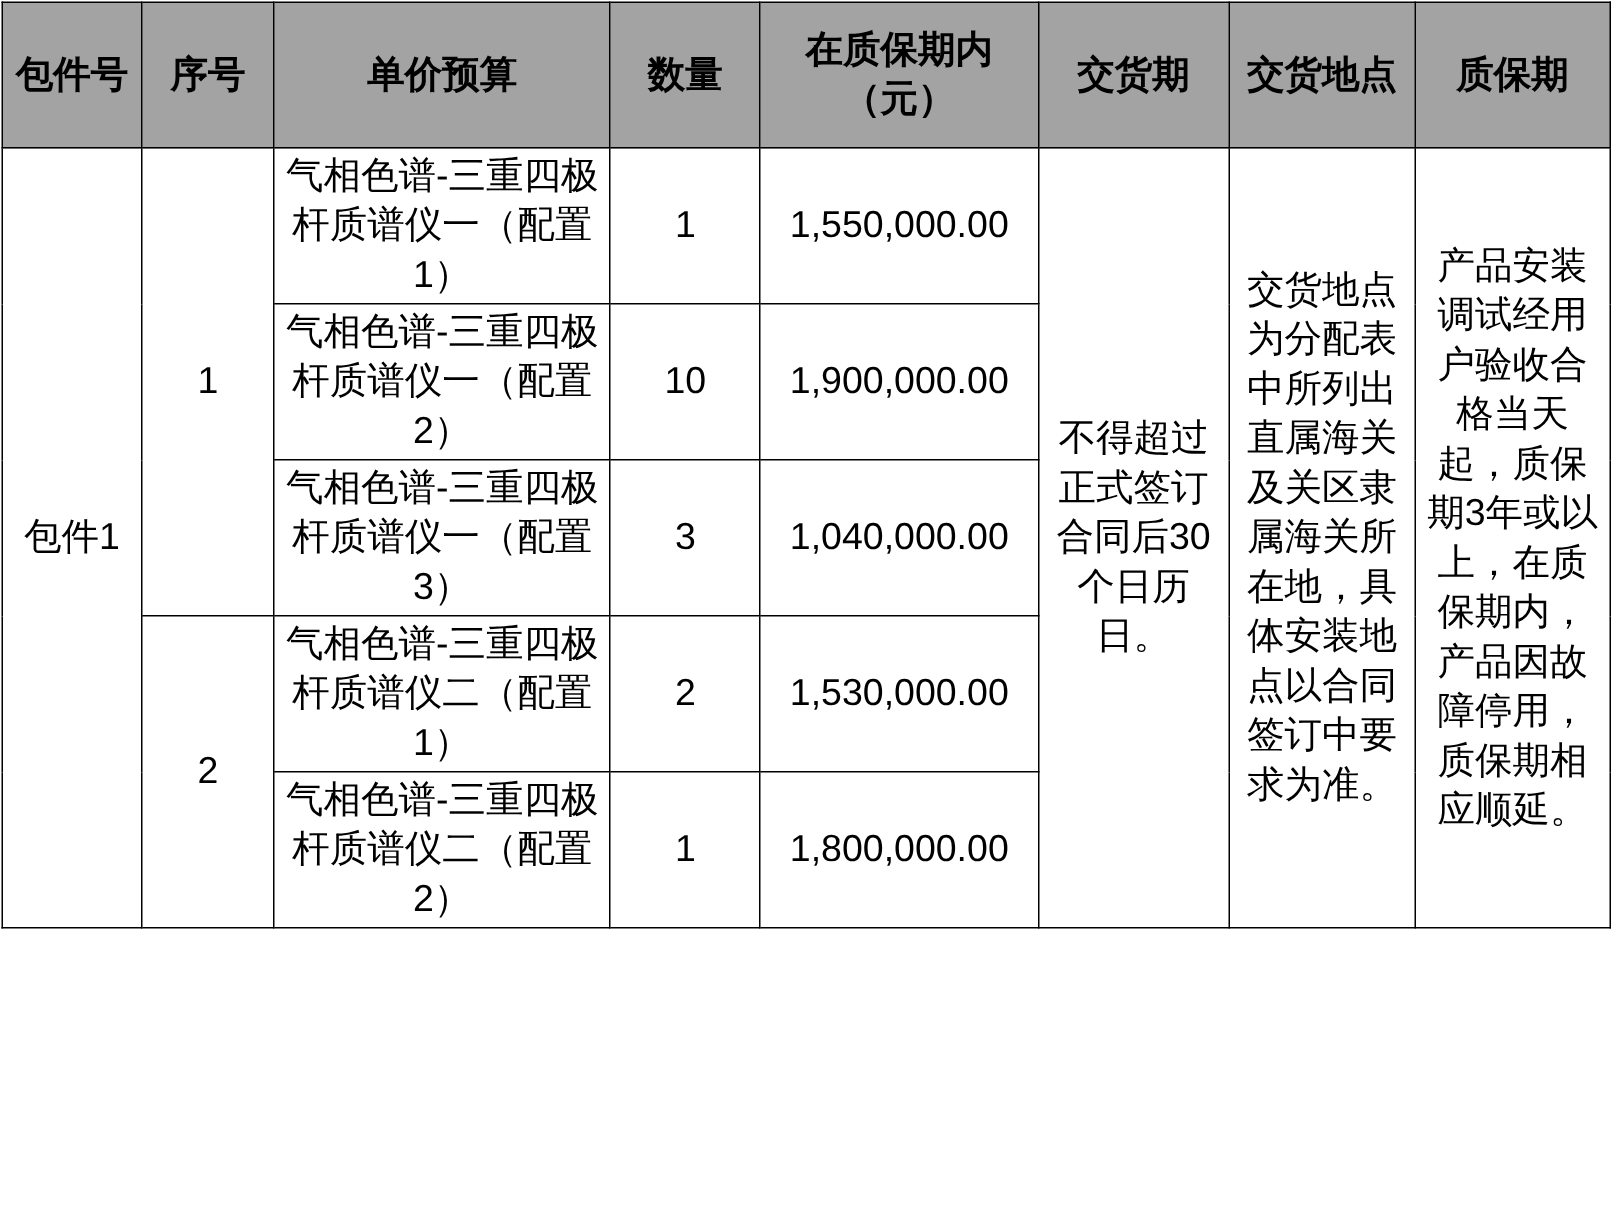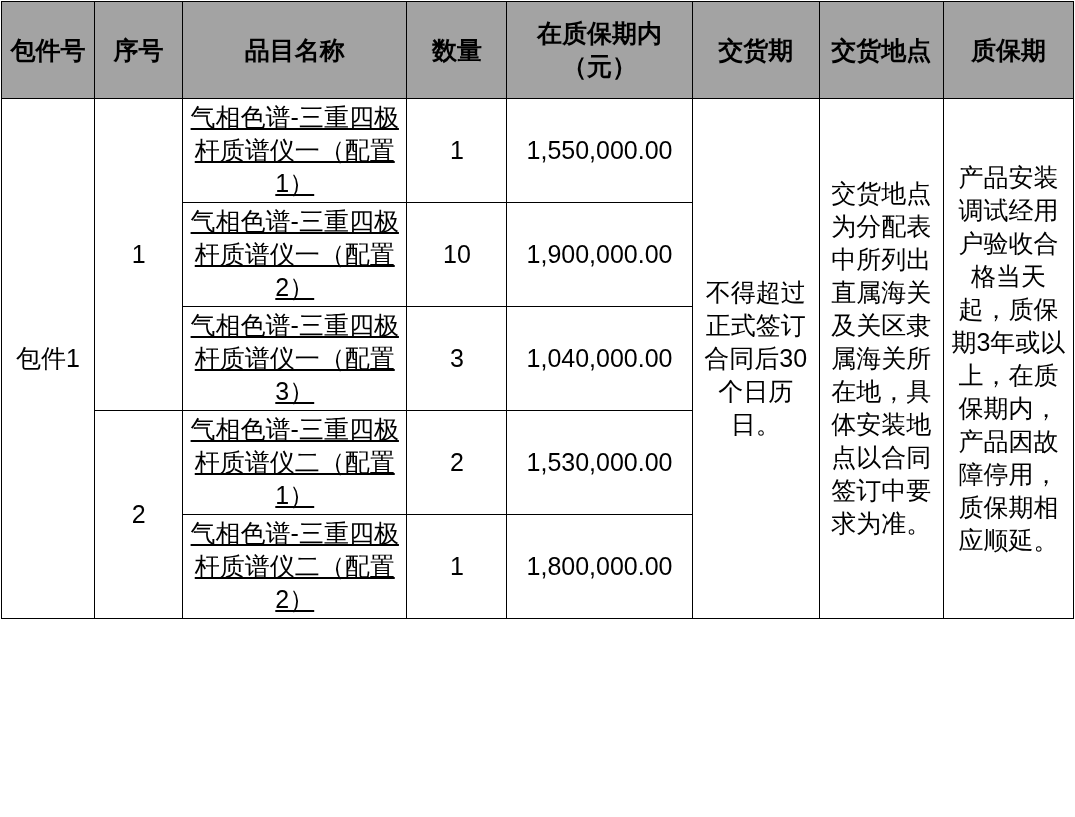--- a/index.html
+++ b/index.html
@@ -46,21 +46,20 @@
     font-size: 25px;
   }
   td.seq-cell {
     font-size: 25px;
   }
   td.item-name {
     text-align: center;
     font-size: 25px;
     line-height: 1.34;
     padding: 6px 6px;
-    text-decoration: underline;
   }
   td.qty-cell {
     font-size: 25px;
   }
   td.price-cell {
     font-size: 25px;
   }
   td.delivery-cell,
   td.place-cell,
   td.warranty-cell {
@@ -90,21 +89,21 @@
         <col class="c-qty">
       <col class="c-price">
         <col class="c-deliv">
         <col class="c-place">
         <col class="c-warr">
     </colgroup>
     <thead>
       <tr>
         <th>包件号</th>
         <th>序号</th>
-        <th>品目名称</th>
+        <th>单价预算</th>
         <th>数量</th>
         <th>在质保期内（元）</th>
         <th>交货期</th>
         <th>交货地点</th>
         <th>质保期</th>
       </tr>
     </thead>
     <tbody>
       <tr>
         <td class="pkg-cell" rowspan="5">包件1</td>

